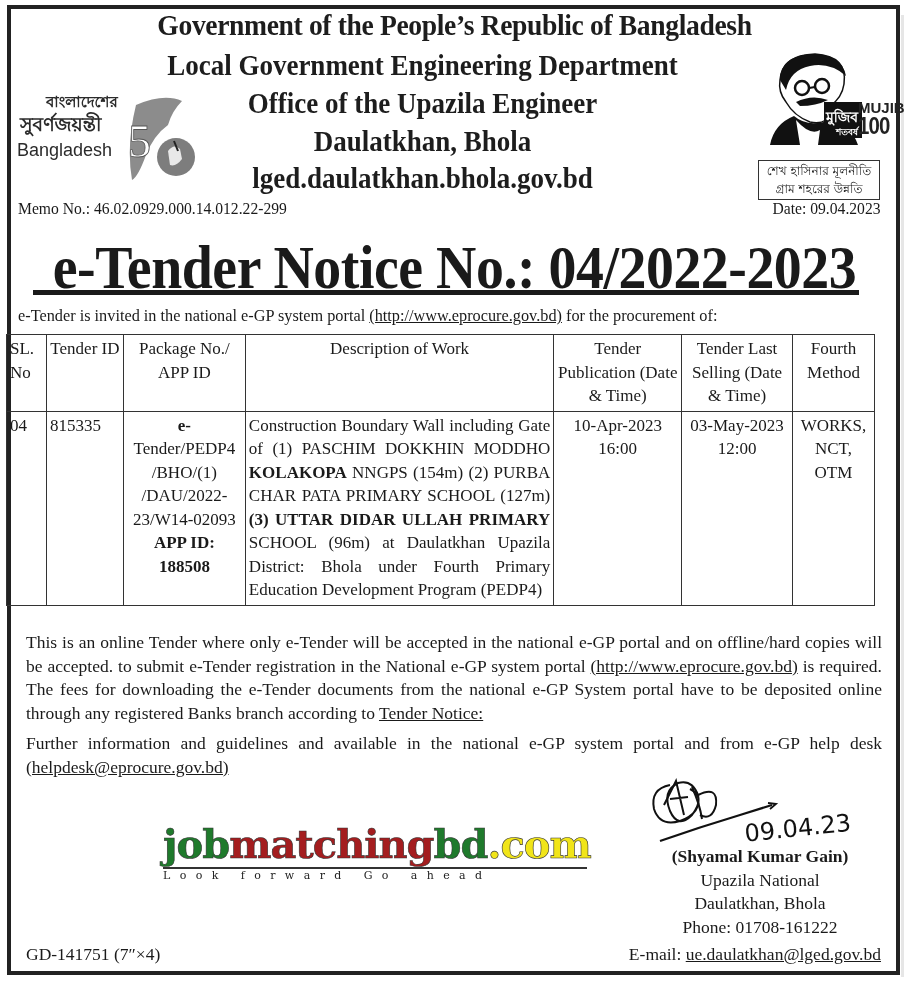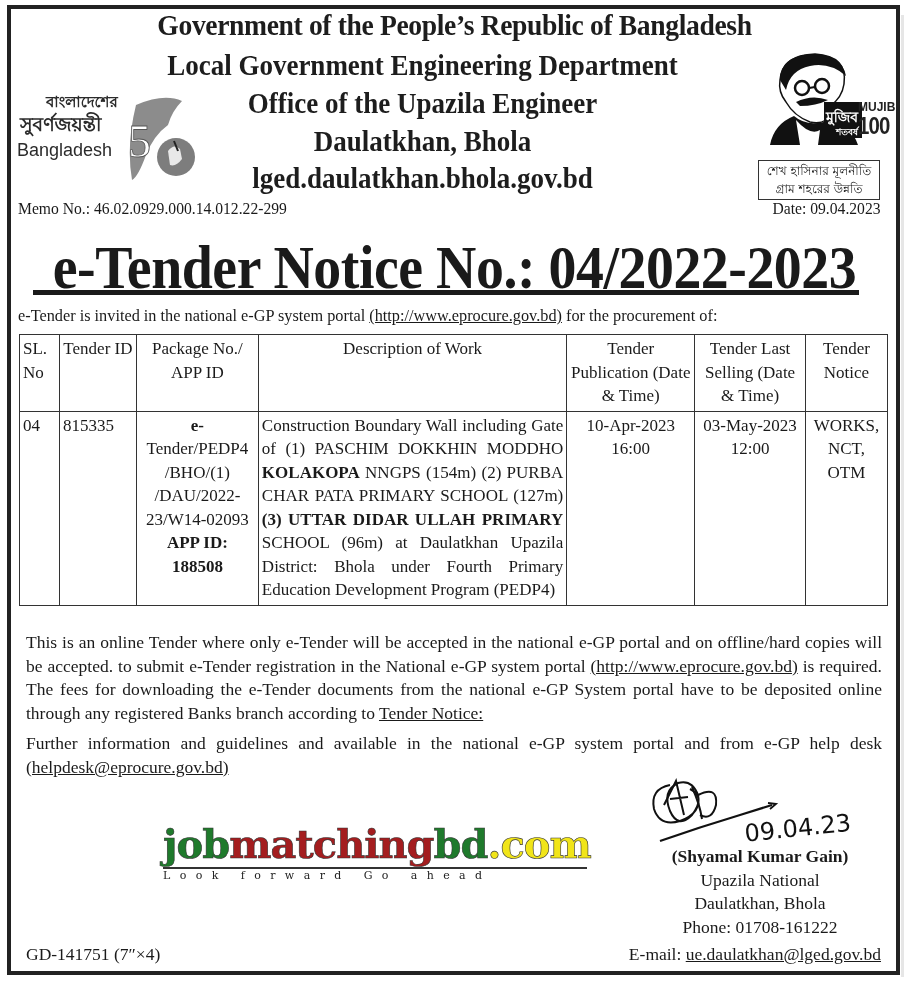--- a/index.html
+++ b/index.html
@@ -25,41 +25,41 @@
     
     .logo-left { position: absolute; left: 14px; top: 90px; width: 195px; height: 95px; }
     .ll-bn1 { position: absolute; left: 32px; top: 0px; font-family: "DejaVu Sans", sans-serif; font-size: 15px; font-weight: bold; color: #2b2b2b; }
     .ll-bn2 { position: absolute; left: 6px; top: 20px; font-family: "DejaVu Sans", sans-serif; font-size: 19px; font-weight: bold; color: #2b2b2b; }
     .ll-en { position: absolute; left: 3px; top: 50px; font-family: "Liberation Sans", sans-serif; font-size: 18px; color: #2b2b2b; }
     .ll-mark { position: absolute; left: 110px; top: 5px; }
 
     
     .logo-right { position: absolute; left: 750px; top: 50px; width: 140px; height: 135px; }
     .lr-box { position: absolute; left: 8px; top: 90px; width: 122px; height: 40px; border: 1.5px solid #333; background: #fff; text-align: center; font-family: "DejaVu Sans", sans-serif; font-size: 12px; line-height: 18px; color: #222; padding-top: 1px; margin-top: 20px; }
-    .lr-mujib { position: absolute; left: 108px; top: 52px; font-family: "Liberation Sans", sans-serif; font-weight: bold; font-size: 12px; color: #222; line-height: 11px; }
+    .lr-mujib { position: absolute; left: 108px; top: 52px; font-family: "Liberation Sans", sans-serif; font-weight: bold; font-size: 15px; color: #222; line-height: 11px; }
     .lr-100 { position: absolute; left: 108px; top: 62px; font-family: "Liberation Sans", sans-serif; font-weight: bold; font-size: 24px; color: #222; letter-spacing: -1px; transform: scaleX(0.85); transform-origin: left; }
 
     
     .memo { position: absolute; left: 18px; top: 199px; font-size: 17px; transform: scaleX(0.92); transform-origin: left; }
     .date { position: absolute; right: 28px; top: 199px; font-size: 17px; transform: scaleX(0.92); transform-origin: right; }
 
     
     .notice-title {
       position: absolute; left: 0; width: 100%; top: 230px; text-align: center;
       font-weight: bold; font-size: 62px; letter-spacing: -0.5px; color: #1a1a1a;
       transform: scaleX(0.9); line-height: 74px;
     }
     .title-rule { position: absolute; left: 33px; width: 826px; top: 290px; height: 5px; background: #1a1a1a; }
 
     .intro { position: absolute; left: 18px; top: 305px; font-size: 17.5px; white-space: nowrap; transform: scaleX(0.93); transform-origin: left; }
     .intro u { text-decoration: underline; }
 
     
     table.tender {
-      position: absolute; left: 19px; top: 334px; width: 869px;
+      position: absolute; left: 6px; top: 334px; width: 869px;
       border-collapse: collapse; font-size: 17px; line-height: 23.5px;
     }
     table.tender th, table.tender td { border: 1.2px solid #333; vertical-align: top; padding: 2px 3px 3px 3px; font-weight: normal; }
     table.tender th { text-align: center; height: 72px; }
     .c-sl { width: 40px; text-align: left !important; }
     .c-id { width: 77px; }
     .c-pkg { width: 122px; text-align: center; }
     .c-desc { width: 309px; text-align: justify; }
     .c-pub { width: 128px; text-align: center; }
     .c-last { width: 111px; text-align: center; }
@@ -150,21 +150,21 @@
 
 <table class="tender">
   <thead>
     <tr>
       <th class="c-sl">SL. No</th>
       <th class="c-id">Tender ID</th>
       <th class="c-pkg">Package No./ APP ID</th>
       <th class="c-desc" style="text-align:center">Description of Work</th>
       <th class="c-pub">Tender Publication (Date &amp; Time)</th>
       <th class="c-last">Tender Last Selling (Date &amp; Time)</th>
-      <th class="c-meth">Tender Notice</th>
+      <th class="c-meth">Fourth Method</th>
     </tr>
   </thead>
   <tbody>
     <tr>
       <td class="c-sl">04</td>
       <td class="c-id">815335</td>
       <td class="c-pkg">
         <span class="b">e-</span><br>
         <span>Tender/PEDP4 /BHO/(1) /DAU/2022-23/W14-02093</span><br>
         <span class="b">APP ID:</span><br>

